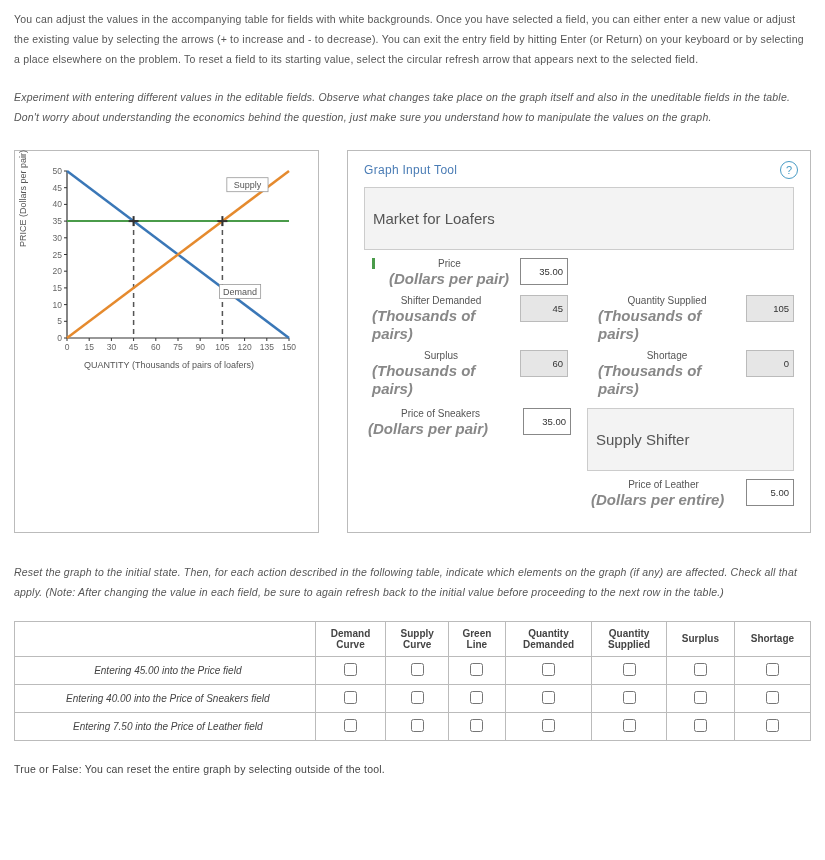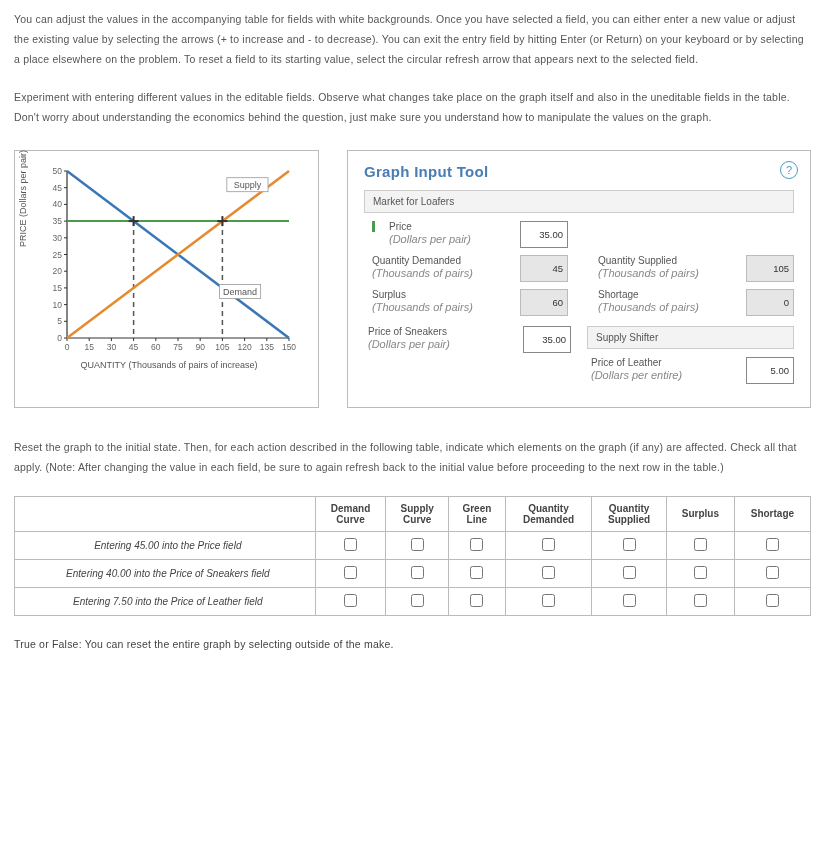--- a/index.html
+++ b/index.html
@@ -5,21 +5,21 @@
     * { box-sizing: border-box; margin: 0; padding: 0; }
     body {
       font-family: Arial, sans-serif;
       font-size: 11px;
       color: #333;
       background: #fff;
       padding: 10px 14px;
       width: 825px;
     }
     .para { color: #555; line-height: 1.9; font-size: 10.5px; letter-spacing: 0.2px; margin-bottom: 18px; }
-    .para.italic { }
+    .para.italic { font-style: italic; }
     .tool-row { display: flex; gap: 28px; margin-top: 22px; margin-bottom: 30px;}
     .chart-box {
       border: 1px solid #bbb;
       width: 305px;
       padding: 14px 8px 6px 8px;
       position: relative;
     }
     .chart-area {
       position: relative;
       width: 260px;
@@ -43,46 +43,46 @@
       color: #555;
       margin-top: -2px;
     }
     .tick { font-size: 8.5px; fill: #666; }
     .input-panel {
       flex: 1;
       border: 1px solid #bbb;
       padding: 12px 16px 16px 16px;
       position: relative;
     }
-    .panel-title { color: #4a7cb5; font-size: 15px; margin-bottom: 10px; letter-spacing: 0.3px; font-weight: bold;}
+    .panel-title { color: #4a7cb5; font-size: 12px; margin-bottom: 10px; letter-spacing: 0.3px;}
     .help-icon {
       position: absolute;
       right: 12px; top: 10px;
       width: 18px; height: 18px;
       border: 1.5px solid #4a9cc5;
       border-radius: 50%;
       text-align: center;
       color: #4a9cc5;
       font-size: 11px;
       line-height: 16px;
       cursor: pointer;
     }
     .section-head {
       background: #f3f3f3;
       border: 1px solid #ccc;
-      padding: 5px 8px;
-      font-size: 10px;
+      padding: 22px 8px;
+      font-size: 15px;
       color: #555;
       margin-bottom: 8px;
     }
     .row-pair { display: flex; gap: 30px; margin-bottom: 7px; padding-left: 8px;}
     .col-half { flex: 1; display: flex; align-items: flex-start; gap: 10px;}
     .label-block { flex: 1; }
-    .label-main { font-size: 10px; color: #555; line-height: 1.2;}
-    .label-sub { font-size: 11px; color: #888; font-style: italic; line-height: 1.2;}
+    .label-main { font-size: 10px; color: #555; line-height: 1.2; text-align: center;}
+    .label-sub { font-size: 15px; color: #888; font-style: italic; line-height: 1.2; font-weight: bold;}
     .value-box {
       width: 48px; height: 27px;
       border: 1px solid #888;
       font-size: 9.5px;
       text-align: right;
       padding: 1px 4px;
       color: #333;
     }
     .value-box.readonly { background: #e6e6e6; border-color: #bbb;}
     .section-split { display: flex; gap: 16px; margin-top: 10px;}
@@ -166,21 +166,21 @@
           <line x1="89.6" y1="56.10000000000001" x2="99.6" y2="56.10000000000001" stroke="#333" stroke-width="2"></line>
           <line x1="94.6" y1="51.10000000000001" x2="94.6" y2="61.10000000000001" stroke="#333" stroke-width="2"></line>
           <line x1="178.39999999999998" y1="56.10000000000001" x2="188.39999999999998" y2="56.10000000000001" stroke="#333" stroke-width="2"></line>
           <line x1="183.39999999999998" y1="51.10000000000001" x2="183.39999999999998" y2="61.10000000000001" stroke="#333" stroke-width="2"></line>
           <rect x="187.84" y="12.699999999999989" width="41.2" height="14" fill="#fff" stroke="#999" stroke-width="0.8"></rect>
           <text x="208.44" y="22.69999999999999" text-anchor="middle" font-size="9" fill="#555">Supply</text>
           <rect x="180.44" y="119.57999999999998" width="41.2" height="14" fill="#fff" stroke="#999" stroke-width="0.8"></rect>
           <text x="201.04" y="129.57999999999998" text-anchor="middle" font-size="9" fill="#555">Demand</text>
         </svg>
       <div class="axis-label-y">PRICE (Dollars per pair)</div>
-      <div class="axis-label-x">QUANTITY (Thousands of pairs of increase)</div>
+      <div class="axis-label-x">QUANTITY (Thousands of pairs of loafers)</div>
     </div>
   </div>
 
   <div class="input-panel">
     <div class="help-icon">?</div>
     <div class="panel-title">Graph Input Tool</div>
     <div class="section-head">Market for Loafers</div>
 
     <div class="row-pair">
       <div class="col-half">
@@ -190,21 +190,21 @@
           <div class="label-sub">(Dollars per pair)</div>
         </div>
         <input class="value-box" value="35.00" style="">
       </div>
       <div class="col-half"></div>
     </div>
 
     <div class="row-pair">
       <div class="col-half">
         <div class="label-block">
-          <div class="label-main">Quantity Demanded</div>
+          <div class="label-main">Shifter Demanded</div>
           <div class="label-sub">(Thousands of pairs)</div>
         </div>
         <input class="value-box readonly" readonly="" value="45" style="">
       </div>
       <div class="col-half">
         <div class="label-block">
           <div class="label-main">Quantity Supplied</div>
           <div class="label-sub">(Thousands of pairs)</div>
         </div>
         <input class="value-box readonly" readonly="" value="105" style="">
@@ -299,13 +299,13 @@
         <td><input type="checkbox" class="chk" style=""></td>
         <td><input type="checkbox" class="chk" style=""></td>
         <td><input type="checkbox" class="chk" style=""></td>
         <td><input type="checkbox" class="chk" style=""></td>
         <td><input type="checkbox" class="chk" style=""></td>
         <td><input type="checkbox" class="chk" style=""></td>
       </tr>
     </tbody>
 </table>
 
-<p class="tf-line">True or False: You can reset the entire graph by selecting outside of the make.</p>
+<p class="tf-line">True or False: You can reset the entire graph by selecting outside of the tool.</p>
 
 </body></html>

